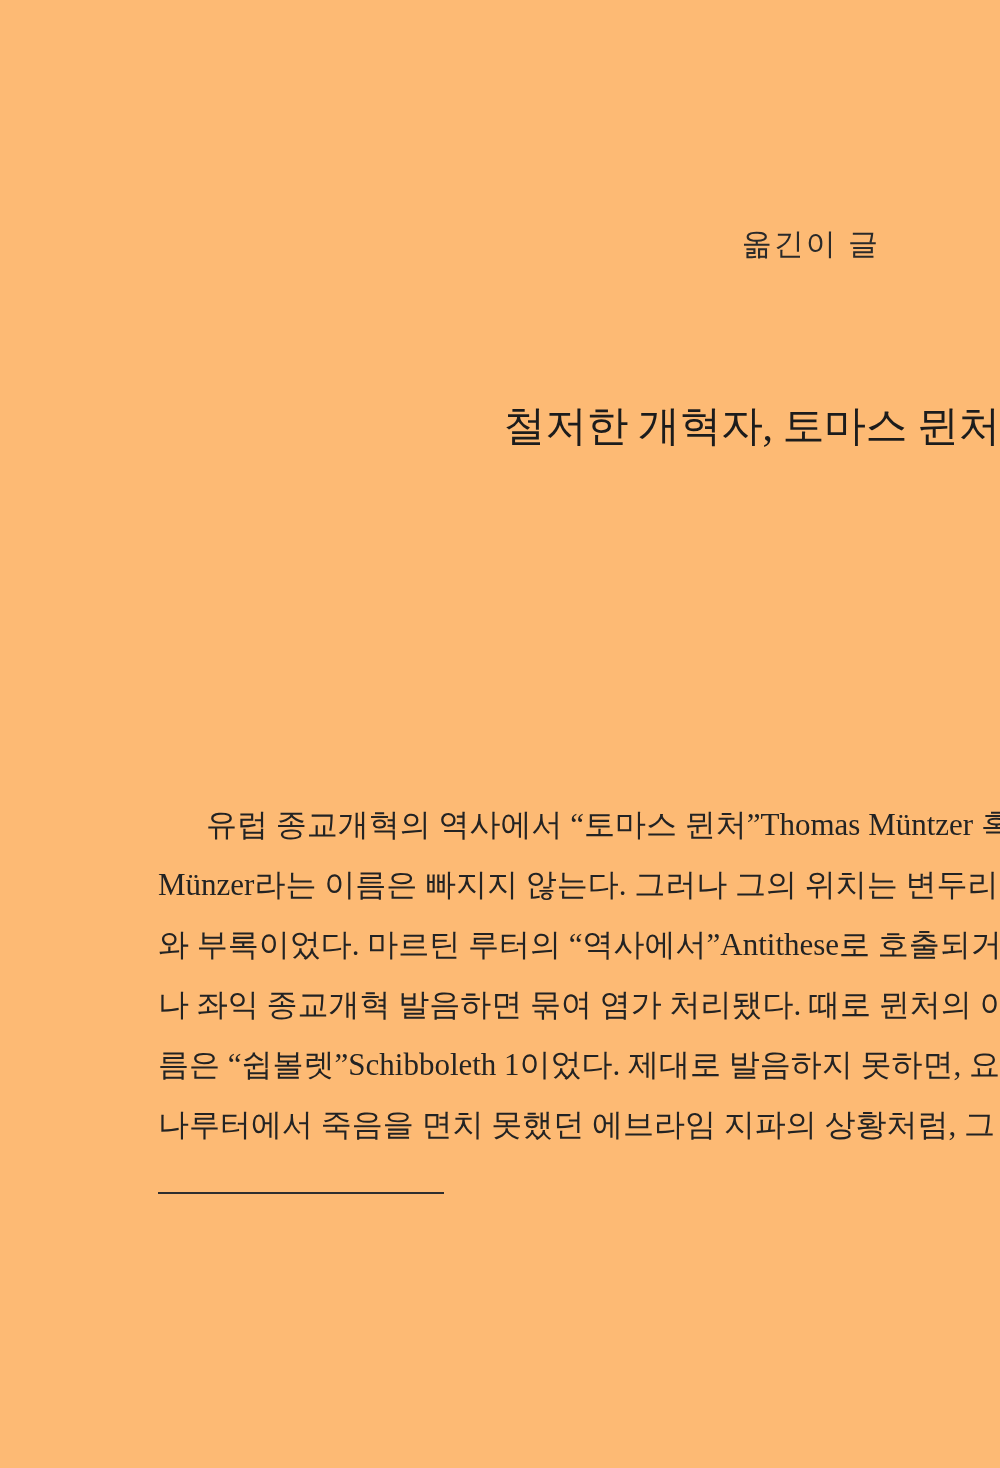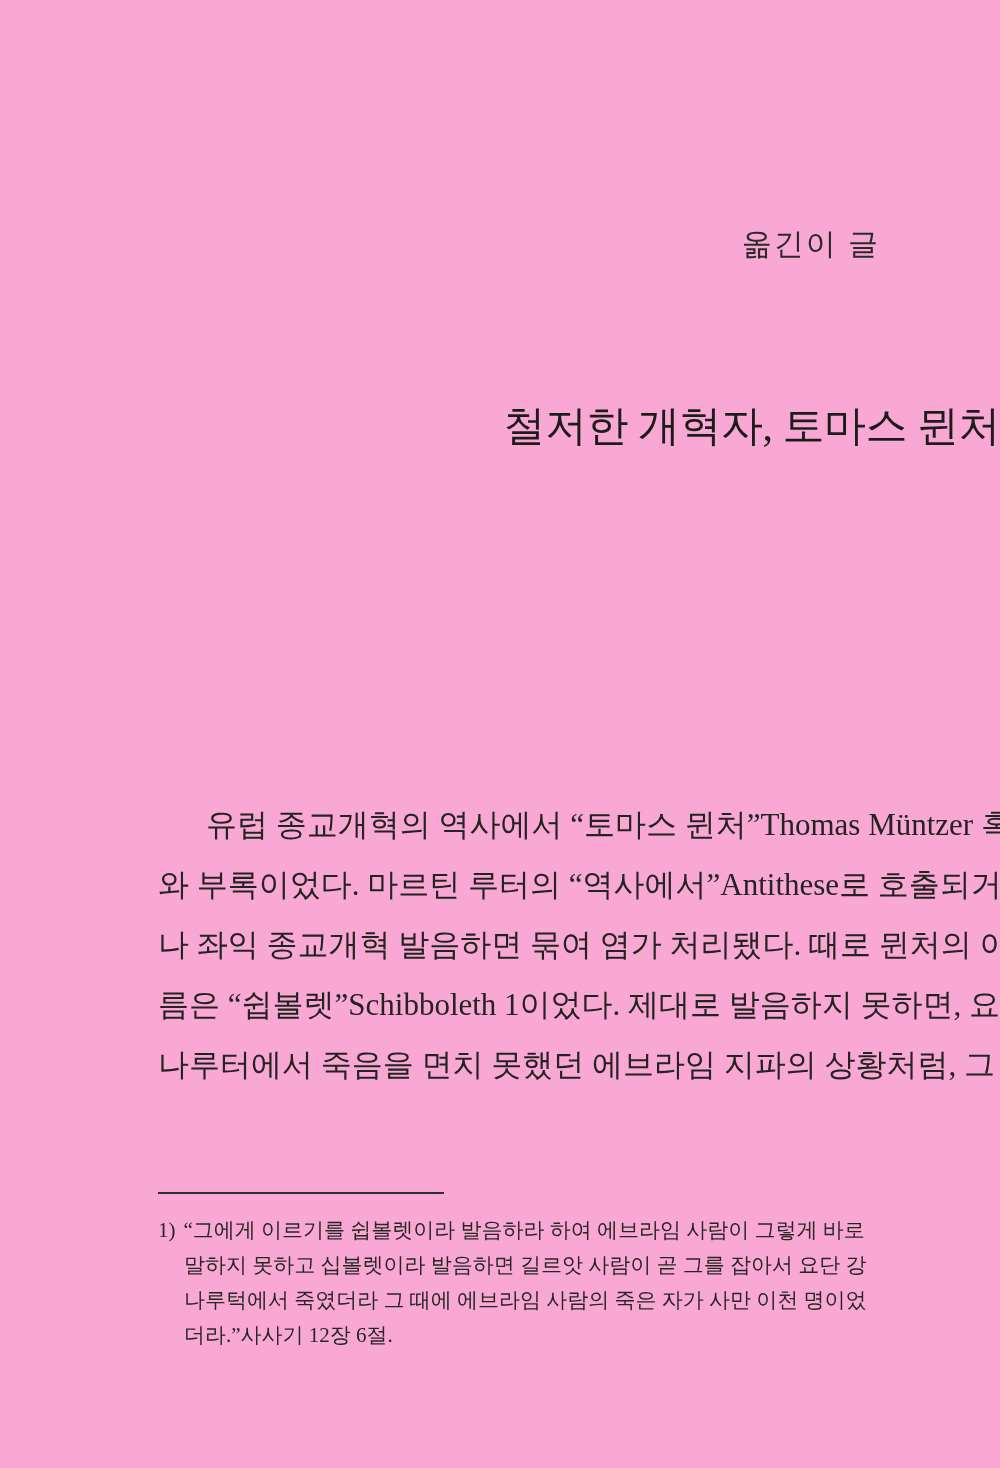--- a/index.html
+++ b/index.html
@@ -5,21 +5,21 @@
   html, body {
     margin: 0;
     padding: 0;
     background: #e8e8e8;
   }
   .page {
     position: relative;
     width: 1000px;
     height: 1468px;
     margin: 0 auto;
-    background: #f9a8d4;
+    background: #fdba74;
     color: #1f1f1f;
     overflow: hidden;
     font-family: "Liberation Serif", "DejaVu Serif", serif;
   }
   .header-label {
     position: absolute;
     top: 224px;
     right: 120px;
     font-family: "Liberation Sans", "DejaVu Sans", sans-serif;
     font-size: 30px;
@@ -95,30 +95,23 @@
 <body>
 
 <div class="page">
 
   <div class="header-label">옮긴이 글</div>
 
   <h1 class="chapter-title">철저한 개혁자, 토마스 뮌처</h1>
 
   <div class="body-paragraph">
     <div class="body-line first">유럽 종교개혁의 역사에서 “토마스 뮌처”Thomas Müntzer 혹은</div>
+    <div class="body-line">Münzer라는 이름은 빠지지 않는다. 그러나 그의 위치는 변두리</div>
     <div class="body-line">와 부록이었다. 마르틴 루터의 “역사에서”Antithese로 호출되거</div>
     <div class="body-line">나 좌익 종교개혁 발음하면 묶여 염가 처리됐다. 때로 뮌처의 이</div>
     <div class="body-line">름은 “쉽볼렛”Schibboleth 1이었다. 제대로 발음하지 못하면, 요단</div>
     <div class="body-line">나루터에서 죽음을 면치 못했던 에브라임 지파의 상황처럼, 그</div>
   </div>
 
   <div class="footnote-divider"></div>
 
-  <div class="footnote">
-    <div class="footnote-line">
-      <span class="footnote-marker">1)</span><span>“그에게 이르기를 쉽볼렛이라 발음하라 하여 에브라임 사람이 그렇게 바로</span>
-    </div>
-    <div class="footnote-line cont">말하지 못하고 십볼렛이라 발음하면 길르앗 사람이 곧 그를 잡아서 요단 강</div>
-    <div class="footnote-line cont">나루턱에서 죽였더라 그 때에 에브라임 사람의 죽은 자가 사만 이천 명이었</div>
-    <div class="footnote-line cont last">더라.”사사기 12장 6절.</div>
-  </div>
 
 </div>
 
 </body></html>

